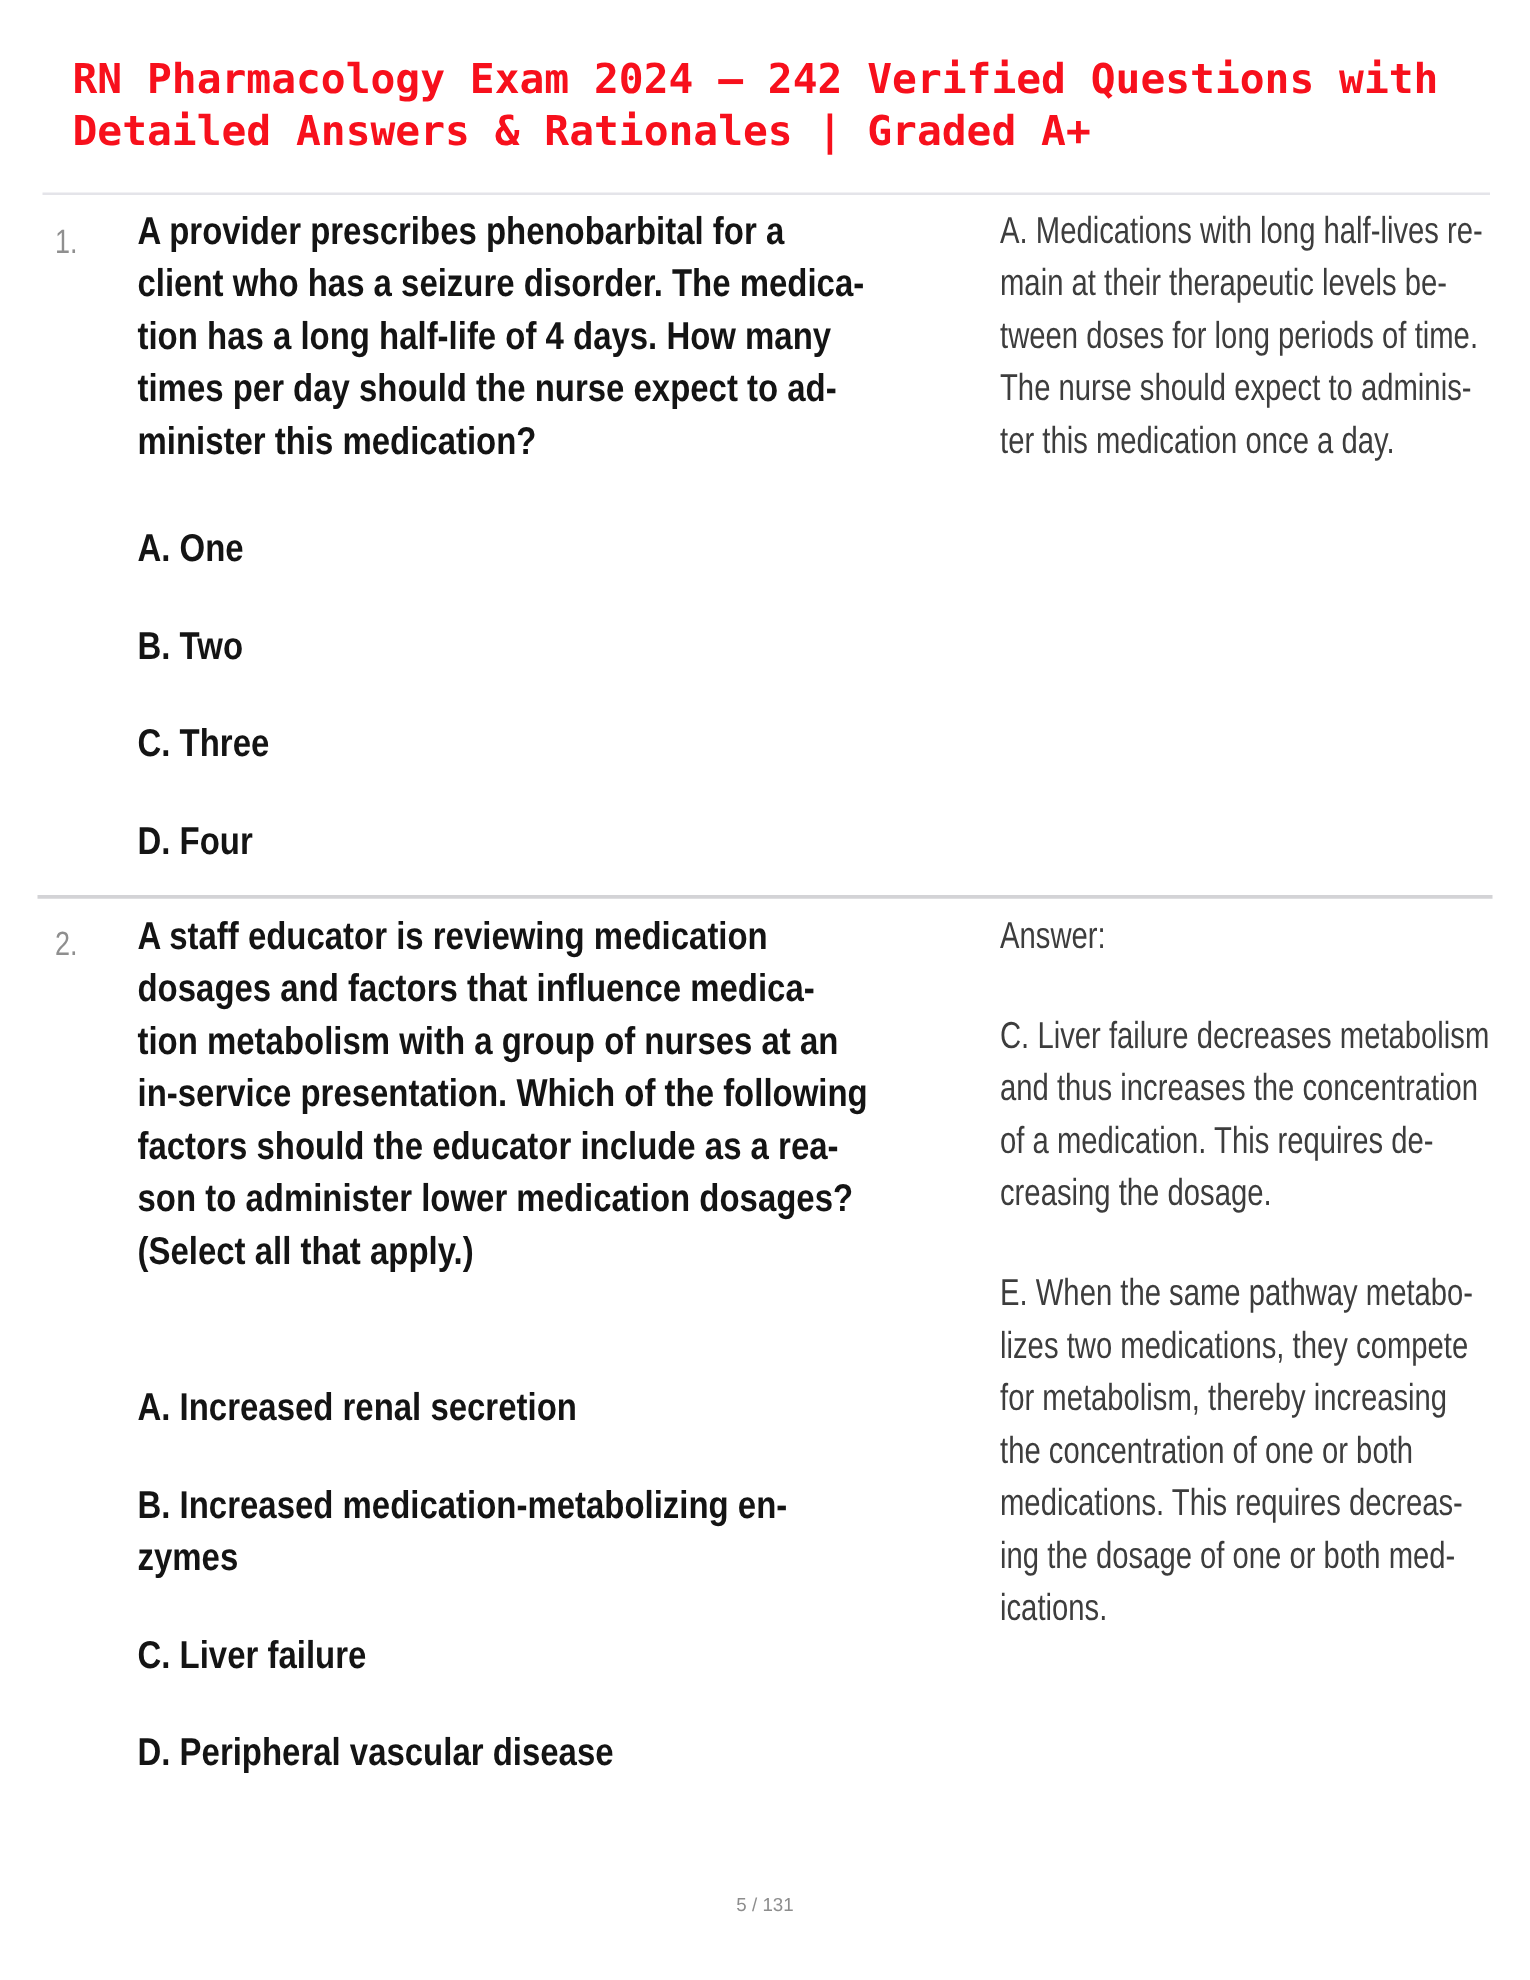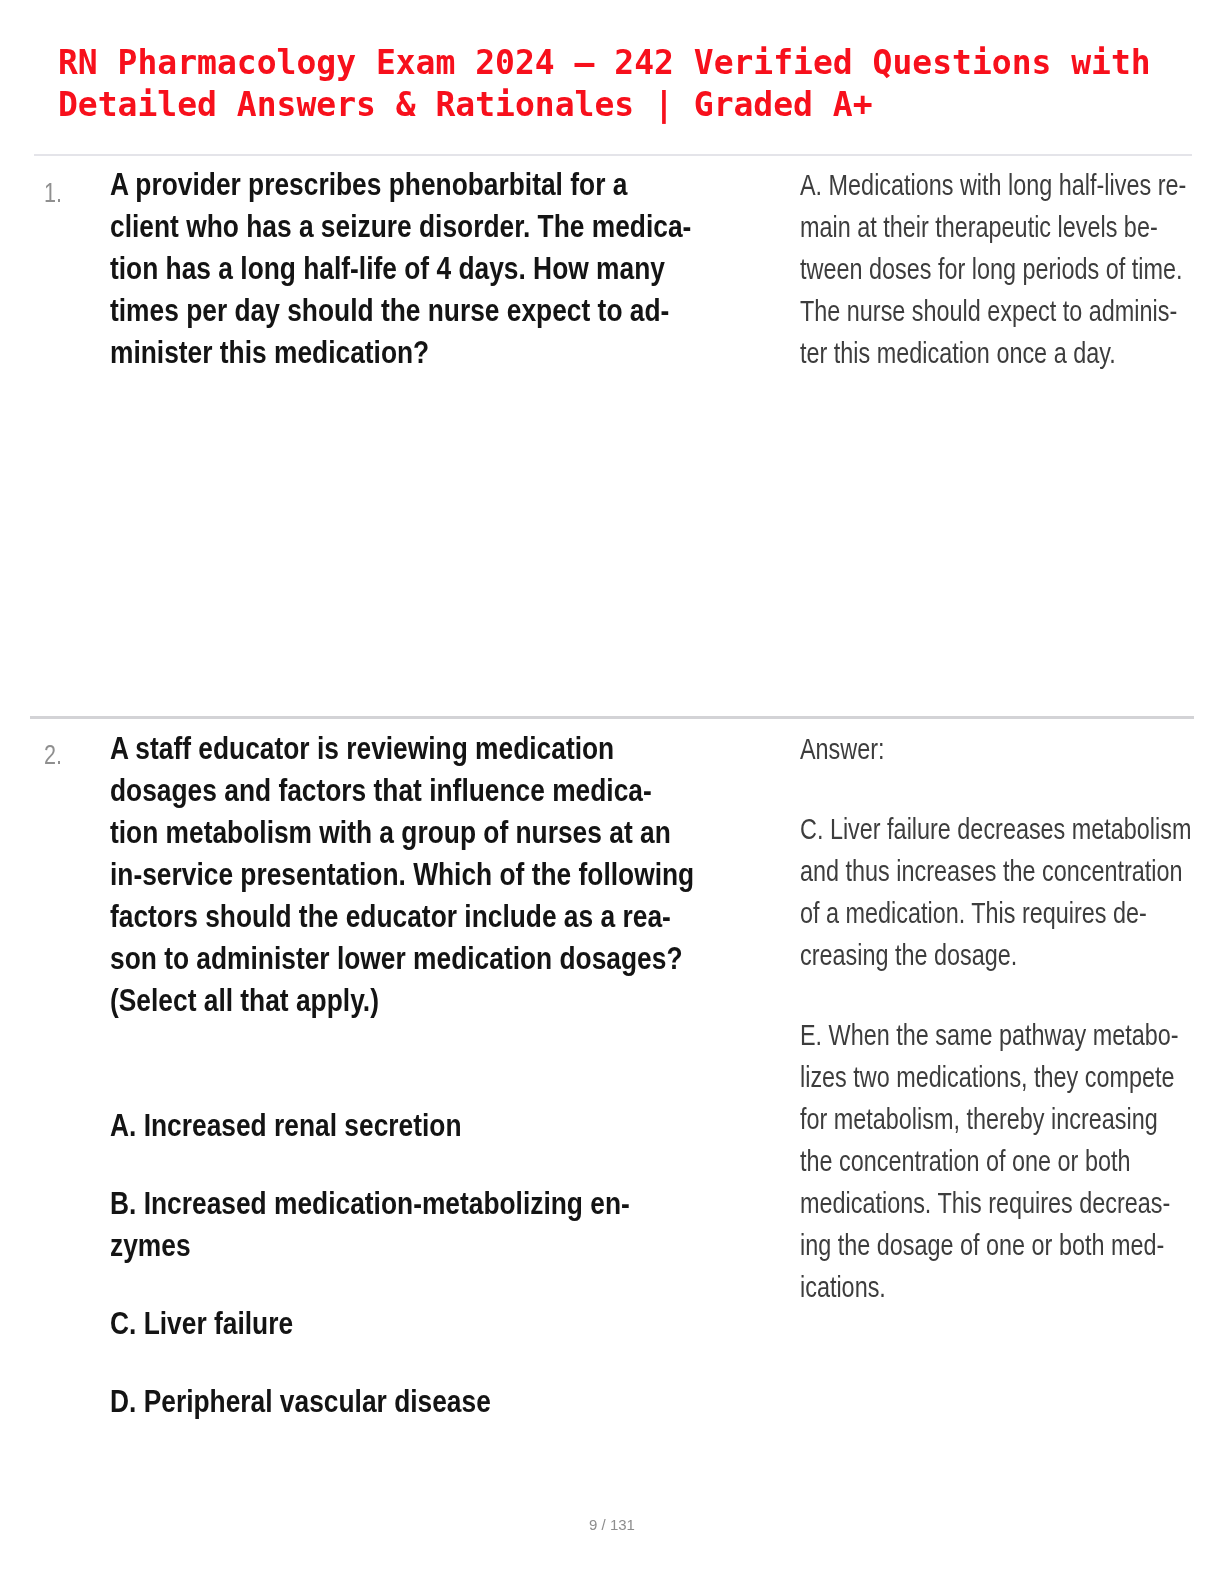--- a/index.html
+++ b/index.html
@@ -115,20 +115,26 @@
   <div id="divider-1" class="divider"></div>
 
   <div class="q-number" style="top:172px;">1.</div>
 
   <div class="q-text pre" style="top:164px;">A provider prescribes phenobarbital for a
 client who has a seizure disorder. The medica-
 tion has a long half-life of 4 days. How many
 times per day should the nurse expect to ad-
 minister this medication?</div>
 
+  <div class="options" style="top:418px;">
+    <p class="option pre">A. One</p>
+    <p class="option pre">B. Two</p>
+    <p class="option pre">C. Three</p>
+    <p class="option pre">D. Four</p>
+  </div>
 
   <div class="rationale" style="top:164px;">
     <p class="pre">A. Medications with long half-lives re-
 main at their therapeutic levels be-
 tween doses for long periods of time.
 The nurse should expect to adminis-
 ter this medication once a day.</p>
   </div>
 
   <div id="divider-2" class="divider"></div>
@@ -159,15 +165,15 @@
 creasing the dosage.</p>
     <p class="pre">E. When the same pathway metabo-
 lizes two medications, they compete
 for metabolism, thereby increasing
 the concentration of one or both
 medications. This requires decreas-
 ing the dosage of one or both med-
 ications.</p>
   </div>
 
-  <div id="page-footer">9 / 131</div>
+  <div id="page-footer">5 / 131</div>
 
 </div>
 
 </body></html>

